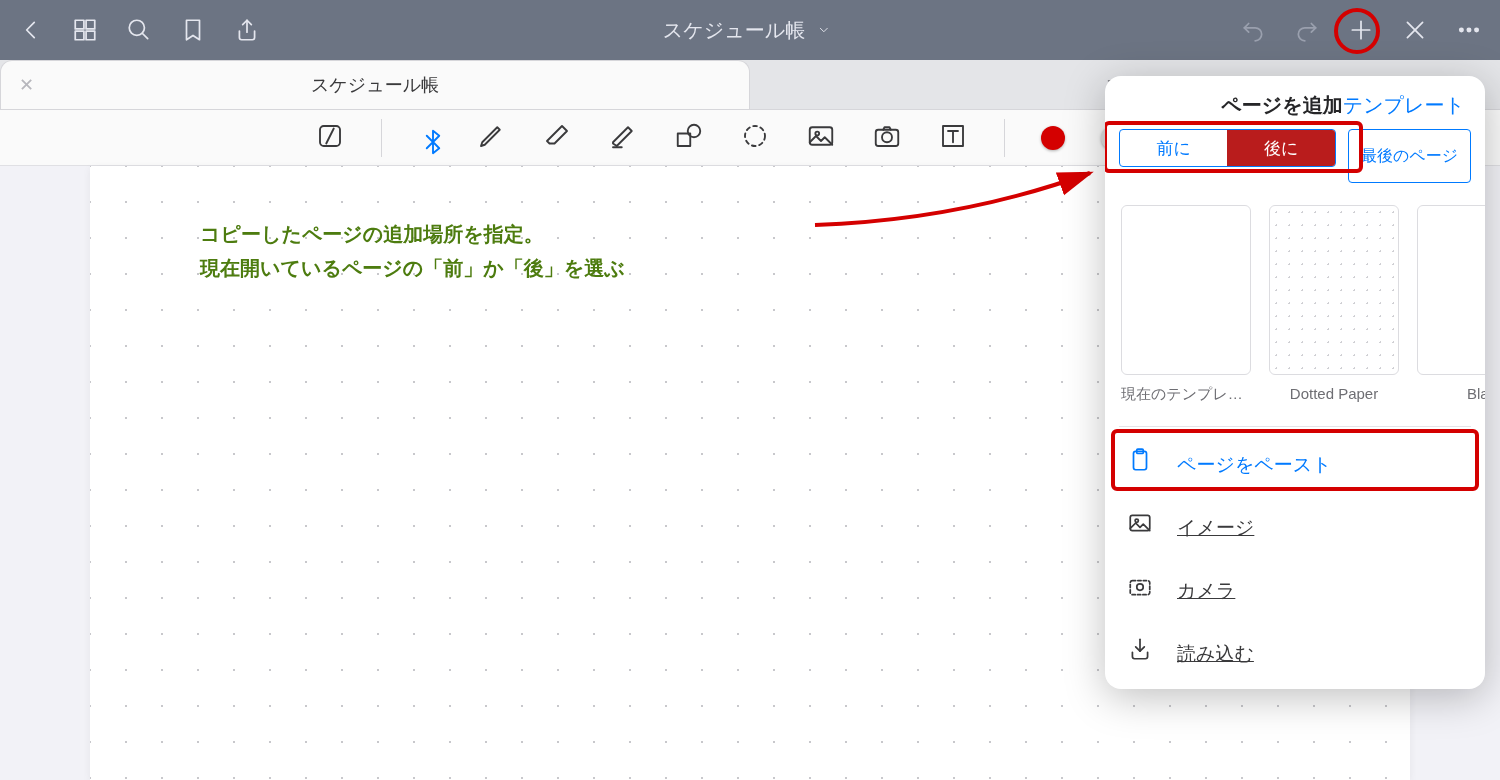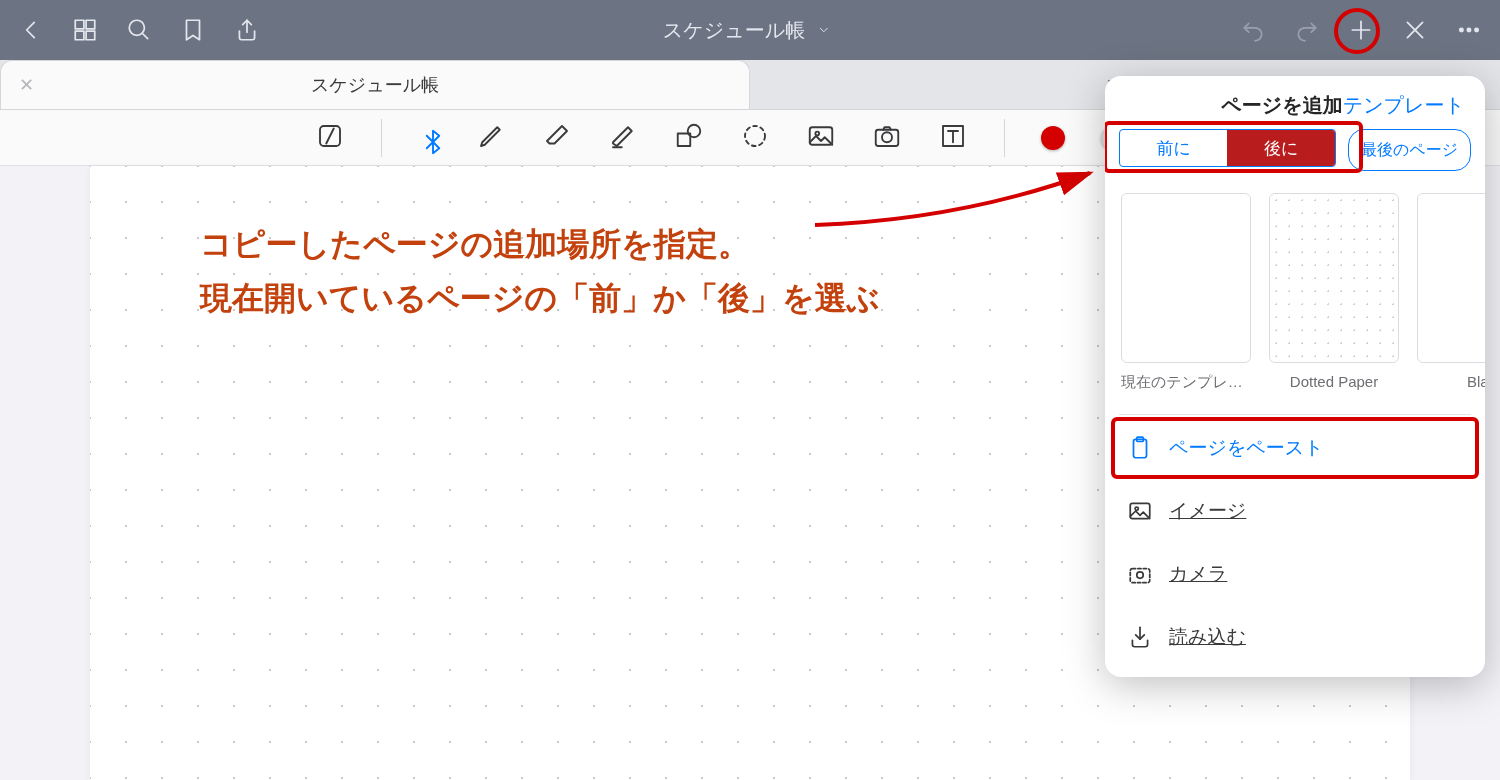--- a/index.html
+++ b/index.html
@@ -32,42 +32,42 @@
   .sw-dk{background:#5a5a5a;}
 
   
   .canvas-wrap{ position:absolute; top:166px; left:0; right:0; bottom:0; display:flex; justify-content:center; background:#f2f2f7;}
   .page{ width:88%; max-width:1400px; height:100%; margin-top:0; background:#fff;
     background-image: radial-gradient(circle, #c8c8cc 1.5px, transparent 1.5px);
     background-size: 36px 36px; background-position:18px 18px;
     box-shadow:0 2px 8px rgba(0,0,0,0.06);}
 
   
-  .annot{ position:absolute; left:200px; top:217px; color:#c2410c; font-size:32px; font-weight:700; line-height:1.7; z-index:5;}
+  .annot{ position:absolute; left:200px; top:217px; color:#4d7c0f; font-size:20px; font-weight:700; line-height:1.7; z-index:5;}
   .arrow-svg{ position:absolute; left:810px; top:165px; z-index:5; }
 
   
   .popover{ position:absolute; top:76px; right:15px; width:380px; background:#fff; border-radius:16px; box-shadow:0 8px 40px rgba(0,0,0,0.25); z-index:10; overflow:hidden; padding-bottom:6px;}
   .popover::before{content:""; position:absolute; top:-10px; right:66px; border:10px solid transparent; border-bottom-color:#fff;}
   .pop-head{ display:flex; justify-content:flex-end; align-items:center; padding:16px 20px 10px 20px; font-size:20px;}
   .pop-head .t1{font-weight:600; color:#262628;}
   .pop-head .t2{color:#007aff;}
   .segrow{ display:flex; gap:12px; padding:0 14px 12px 14px;}
   .segctrl{ flex:1; display:flex; border:1px solid #007aff; border-radius:4px; overflow:hidden; height:38px;}
   .segctrl .seg{flex:1; display:flex; align-items:center; justify-content:center; color:#007aff; font-size:17px;}
   .segctrl .seg.active{ background:#b91c1c; color:#fff;}
-  .lastpage{ border:1px solid #007aff; border-radius:16px; height:42px; padding:0 12px; display:flex; align-items:center; color:#007aff; font-size:16px;}
+  .lastpage{ border:1px solid #007aff; border-radius:4px; height:54px; padding:0 12px; display:flex; align-items:center; color:#007aff; font-size:16px;}
   .seg-highlight{ position:absolute; border:4px solid #d40000; border-radius:6px; pointer-events:none; }
   .tplrow{ display:flex; gap:18px; padding:10px 0 8px 16px; overflow:hidden;}
   .tpl{ width:130px; flex-shrink:0; }
   .tpl .thumb{ width:130px; height:170px; border:1px solid #dcdce0; border-radius:6px; background:#fff;}
   .tpl.dotted .thumb{ background-image: radial-gradient(circle,#d0d0d4 1px, transparent 1px); background-size:13px 13px;}
   .tpl .lbl{ text-align:center; margin-top:10px; font-size:15px; color:#6e6e73; white-space:nowrap; overflow:hidden; text-overflow:ellipsis;}
   .sep{height:1px; background:#e4e4e8; margin:14px 14px 4px 14px;}
-  .actrow{ display:flex; align-items:flex-start; gap:16px; padding:16px 22px; font-size:19px; color:#007aff;}
+  .actrow{ display:flex; align-items:flex-end; gap:24px; padding:16px 22px; font-size:19px; color:#007aff;}
   .actrow .aicon svg{width:26px;height:26px; stroke:#007aff; fill:none; stroke-width:1.6; stroke-linecap:round; stroke-linejoin:round;}
   .actrow.gray{ color:#3a3a3c;text-decoration:underline;}
   .actrow.gray .aicon svg{stroke:#3a3a3c;}
   .act-highlight{ position:absolute; border:4px solid #d40000; border-radius:6px; pointer-events:none;}
 
   
   .plus-circle{ position:absolute; top:8px; right:120px; width:46px; height:46px; border:4px solid #d40000; border-radius:50%; z-index:20; pointer-events:none;}
 </style>
 </head>
 <body>

